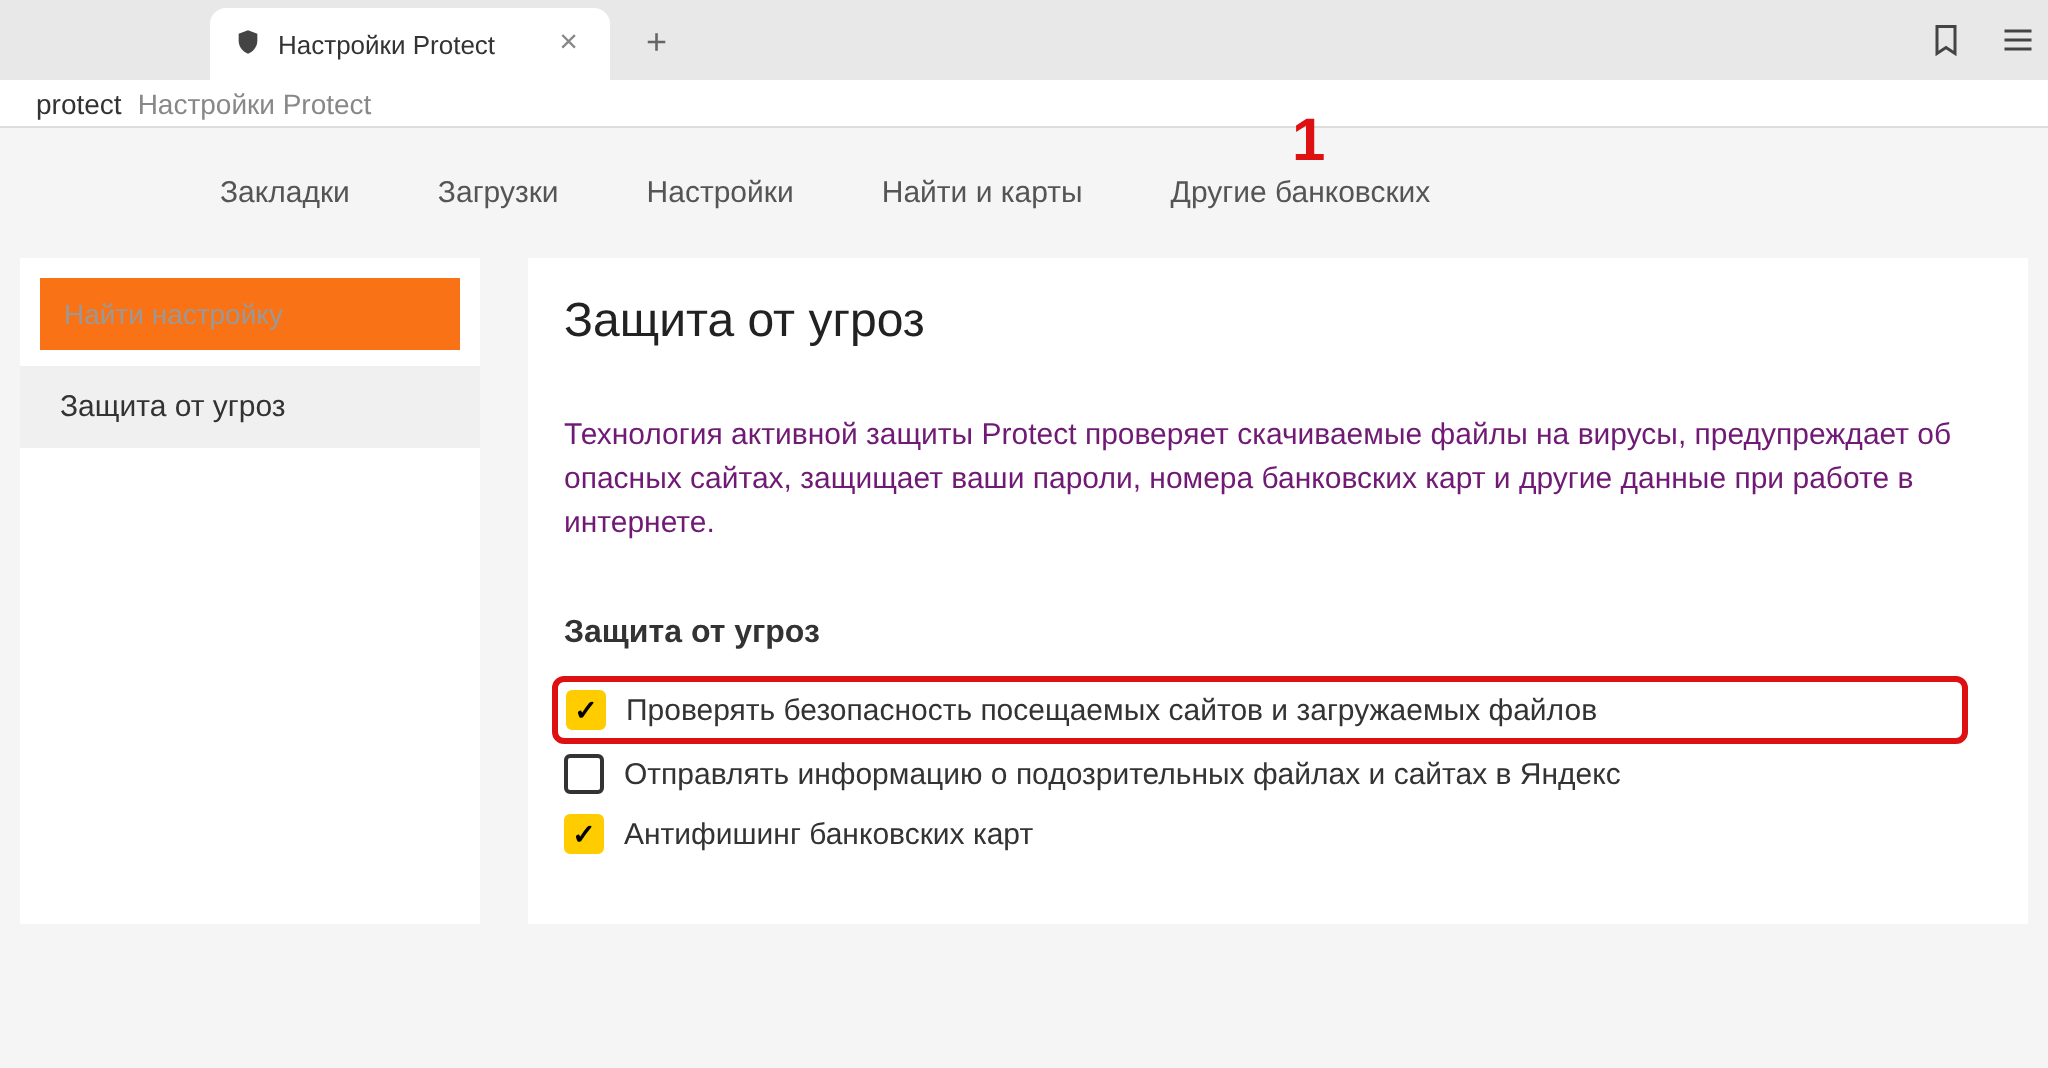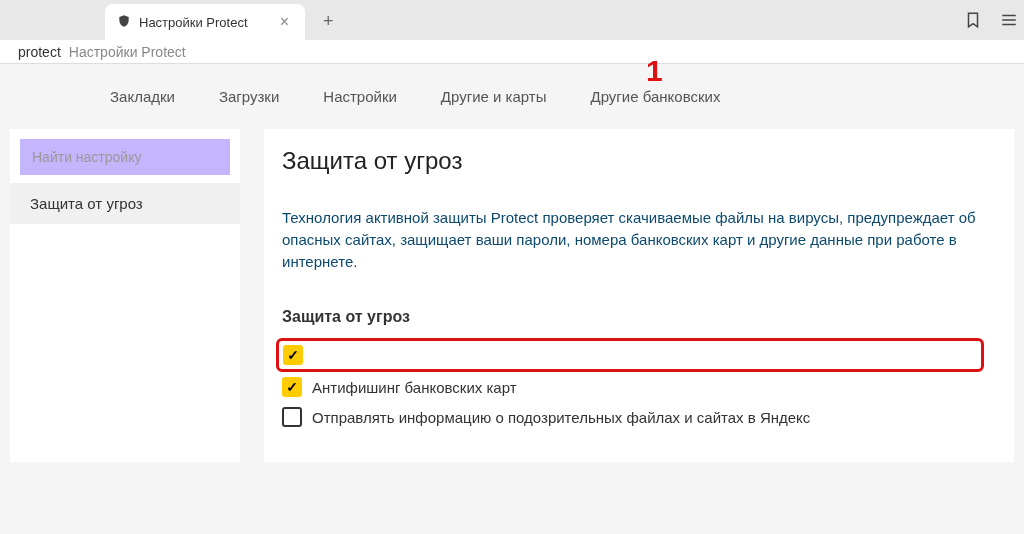--- a/index.html
+++ b/index.html
@@ -113,21 +113,21 @@
     
     
     .sidebar {
       width: 230px;
       flex: 0 0 230px;
       background: #fff;
       padding: 10px 0 0 0;
     }
     .search-input {
       margin: 0 10px 8px 10px;
-      background: #c4b5fd;
+      background: #f97316;
       border: none;
       padding: 10px 12px;
       font-size: 14px;
       width: calc(100% - 20px);
       color: #333;
     }
     .search-input::placeholder { color: #999; }
     .sidebar-item {
       padding: 12px 20px;
       background: #f0f0f0;
@@ -143,21 +143,21 @@
     }
     .page-title {
       font-size: 24px;
       font-weight: 300;
       margin-bottom: 32px;
       color: #222;
     }
     .description {
       font-size: 15px;
       line-height: 1.45;
-      color: #0c4a6e;
+      color: #701a75;
       margin-bottom: 36px;
       max-width: 700px;
     }
     .section-title {
       font-size: 16px;
       font-weight: 600;
       margin-bottom: 12px;
     }
     .checkbox-list { position: relative; }
     .checkbox-row {
@@ -227,45 +227,46 @@
 
 <div class="address-bar">
   <span class="address-segment">protect</span>
   <span class="address-segment">Настройки Protect</span>
 </div>
 
 <div class="nav-tabs">
   <span class="nav-tab">Закладки</span>
   <span class="nav-tab">Загрузки</span>
   <span class="nav-tab">Настройки</span>
-  <span class="nav-tab">Другие и карты</span>
+  <span class="nav-tab">Найти и карты</span>
   <span class="nav-tab">Другие банковских</span>
   <span class="annot-1">1</span>
 </div>
 
 <div class="main">
   <div class="sidebar">
     <input class="search-input" type="text" placeholder="Найти настройку" style="">
     <div class="sidebar-item">Защита от угроз</div>
   </div>
 
   <div class="content">
     <h1 class="page-title">Защита от угроз</h1>
     <p class="description">Технология активной защиты Protect проверяет скачиваемые файлы на вирусы, предупреждает об опасных сайтах, защищает ваши пароли, номера банковских карт и другие данные при работе в интернете.</p>
     <div class="section-title">Защита от угроз</div>
     <div class="checkbox-list-wrap">
 
       <div class="checkbox-list">
         <div class="checkbox-row annot-row">
           <span class="checkbox checked"></span>
+          <span>Проверять безопасность посещаемых сайтов и загружаемых файлов</span>
+        </div>
+        <div class="checkbox-row">
+          <span class="checkbox"></span>
+          <span>Отправлять информацию о подозрительных файлах и сайтах в Яндекс</span>
         </div>
         <div class="checkbox-row">
           <span class="checkbox checked"></span>
           <span>Антифишинг банковских карт</span>
         </div>
-        <div class="checkbox-row">
-          <span class="checkbox"></span>
-          <span>Отправлять информацию о подозрительных файлах и сайтах в Яндекс</span>
-        </div>
       </div>
     </div>
   </div>
 </div>
 
 </body></html>

